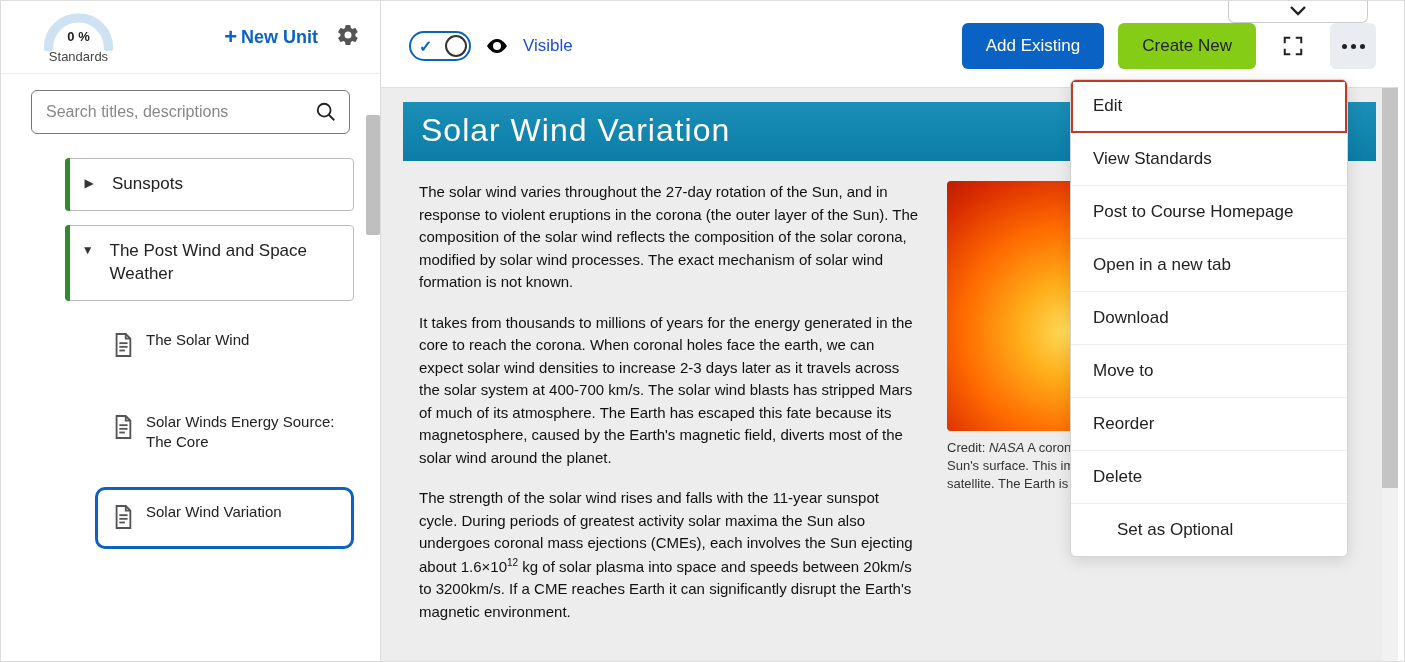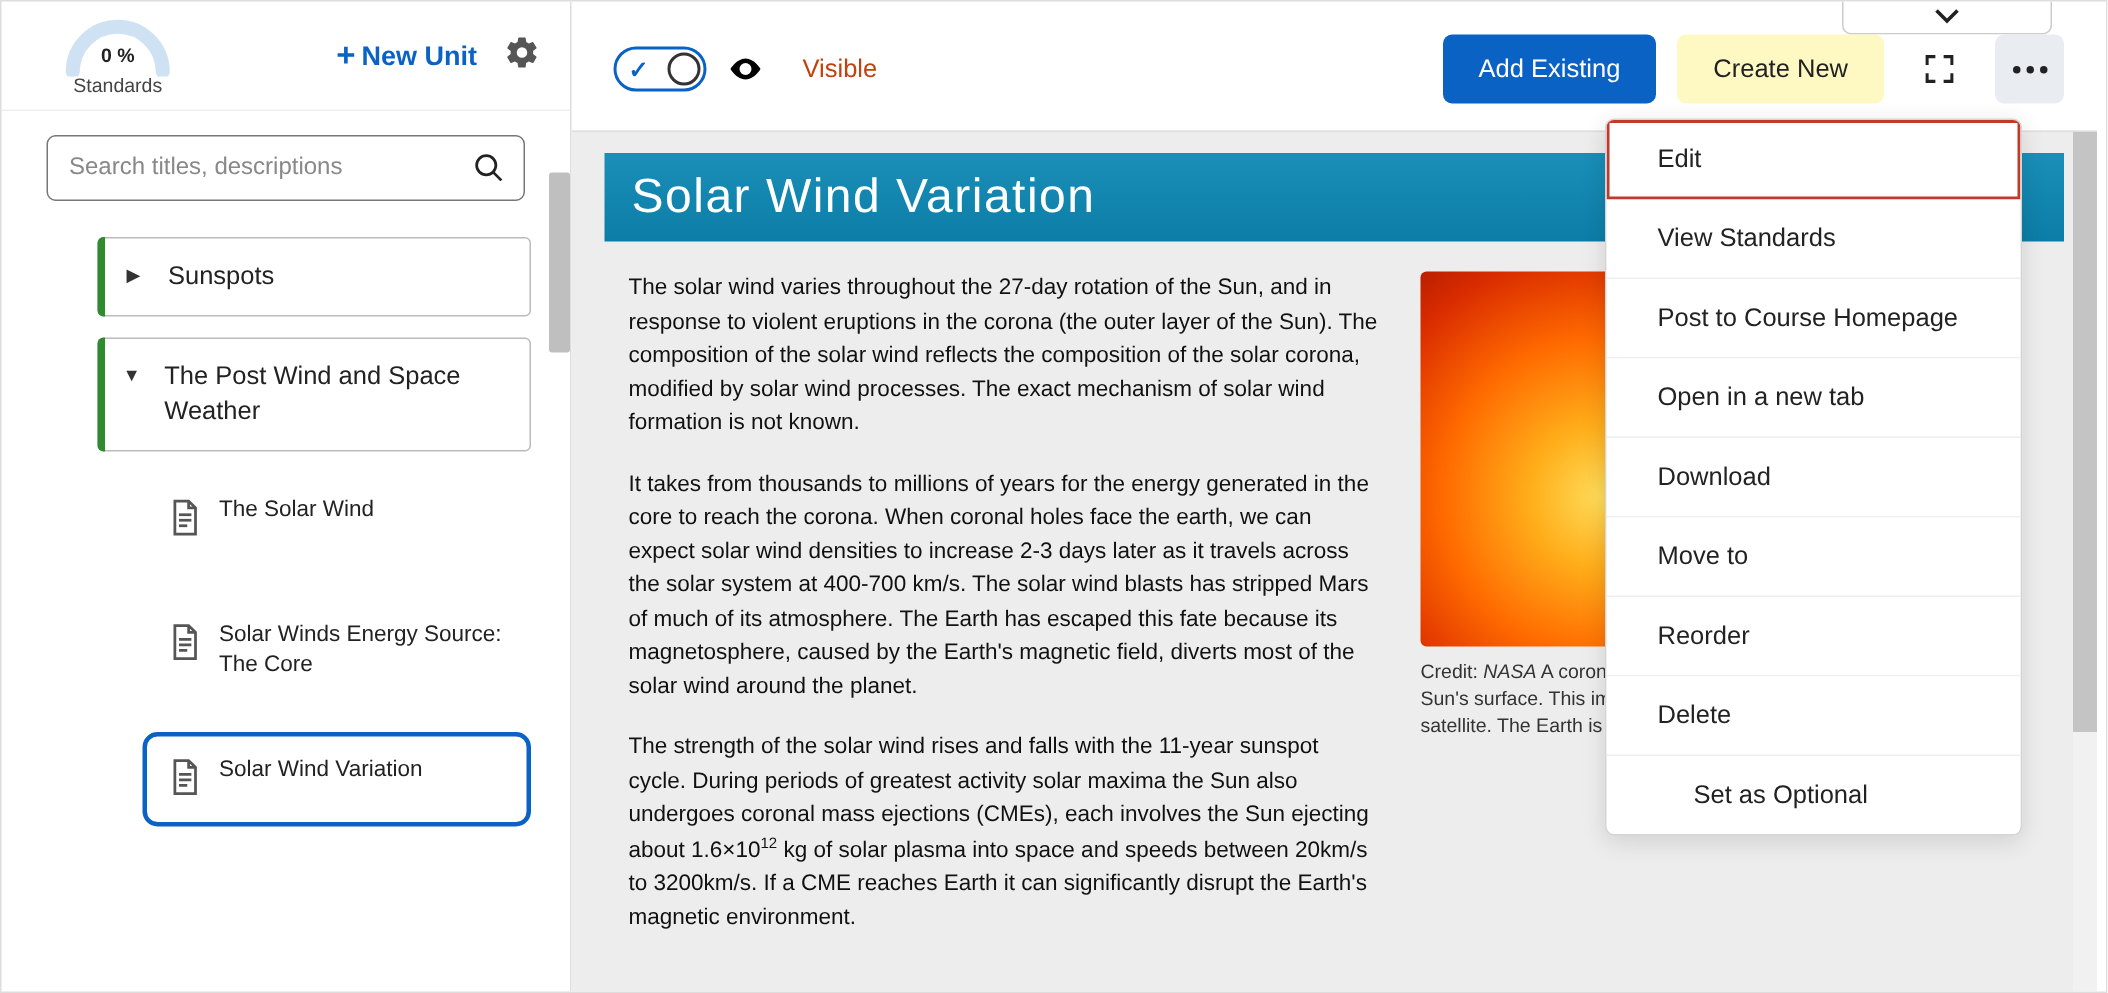--- a/index.html
+++ b/index.html
@@ -29,25 +29,25 @@
   .topic .title { font-size:15px; color:#222; line-height:1.35; }
   .side-scroll { position:absolute; right:0; top:90px; bottom:0; width:14px; background:transparent; }
   .side-thumb { position:absolute; right:0; top:24px; width:14px; height:120px; background:#bfbfbf; border-radius:2px; }
 
   .main { flex:1; height:100%; display:flex; flex-direction:column; position:relative; overflow:hidden;}
   .toolbar { display:flex; align-items:center; padding:22px 28px 18px 28px; gap:14px;}
   .toggle { width:62px; height:30px; border:2px solid #0a63c4; border-radius:30px; position:relative; background:#fff;}
   .toggle .check { position:absolute; left:8px; top:4px; color:#0a63c4; font-weight:bold; font-size:16px;}
   .toggle .knob { position:absolute; right:2px; top:2px; width:22px; height:22px; border:2px solid #333; border-radius:50%; background:#fff;}
   .eye { color:#000; display:flex; align-items:center;}
-  .vis-label { font-size:17px; color:#c2410c;margin-left:12px; }
+  .vis-label { font-size:17px; color:#1d4ed8; }
   .spacer { flex:1; }
   .btn { height:46px; padding:0 24px; border-radius:6px; font-size:17px; font-weight:normal; display:flex; align-items:center; justify-content:center; cursor:pointer; border:none;}
   .btn-primary { background:#0a63c4; color:#fff; }
-  .btn-secondary { background:#fef9c3; color:#222; }
+  .btn-secondary { background:#84cc16; color:#222; }
   .iconbtn { width:46px; height:46px; border-radius:6px; display:flex; align-items:center; justify-content:center; cursor:pointer; }
   .iconbtn.bg { background:#e9edf1; }
   .expand-svg { color:#222; }
   .dots { color:#222; display:flex; gap:4px;}
   .dots span{ width:5px; height:5px; background:#222; border-radius:50%; display:inline-block;}
 
   .chev-wrap { position:absolute; right:36px; top:-4px; width:140px; height:26px; border:1px solid #ccc; border-radius:0 0 6px 6px; border-top:none; display:flex; align-items:center; justify-content:center; background:#fff; color:#222; font-size:14px;}
 
   .content-area { flex:1; background:#ededed; position:relative; overflow:hidden; margin:0 6px 0 0; border-top:1px solid #ddd;}
   .content-inner { margin:14px 22px; }
@@ -60,21 +60,21 @@
   .sun-img { width:100%; height:250px; background:radial-gradient(circle at 40% 60%, #ffdc5a 0%, #ffae1a 20%, #ff6a00 45%, #d92b00 70%, #8a0d00 100%); border-radius:4px; position:relative; overflow:hidden;}
   .flare { position:absolute; right:46px; top:20px; width:60px; height:130px; background:radial-gradient(ellipse at 50% 100%, #ffd36b 0%, rgba(255,140,30,0.6) 50%, rgba(255,100,0,0) 75%); transform:rotate(12deg); filter:blur(1px);}
   .caption { font-size:13px; color:#333; margin-top:8px; line-height:1.4;}
   .caption i { font-style:italic; }
 
   .main-scroll { position:absolute; right:0; top:0; bottom:0; width:16px; background:#f1f1f1;}
   .main-thumb { position:absolute; right:0; top:0; width:16px; height:400px; background:#c4c4c4;}
 
   .menu { position:absolute; top:78px; right:56px; width:278px; background:#fff; border:1px solid #d5d5d5; border-radius:6px; box-shadow:0 4px 16px rgba(0,0,0,0.12); z-index:50; overflow:hidden;}
   .menu-pointer { position:absolute; top:-8px; right:18px; width:16px; height:16px; background:#fff; border-left:1px solid #d5d5d5; border-top:1px solid #d5d5d5; transform:rotate(45deg);}
-  .menu-item { padding:16px 34px; font-size:17px; color:#222; border-bottom:1px solid #eee; cursor:pointer; position:relative; background:#fff;}
+  .menu-item { padding:16px 22px; font-size:17px; color:#222; border-bottom:1px solid #eee; cursor:pointer; position:relative; background:#fff;}
   .menu-item:last-child{ border-bottom:none;margin-left:24px; }
   .menu-item.hl { outline:2px solid #c03a2a; outline-offset:-2px; }
 </style>
 </head>
 <body>
 
 <div class="app">
 
   <div class="sidebar">
     <div class="sidebar-top">

